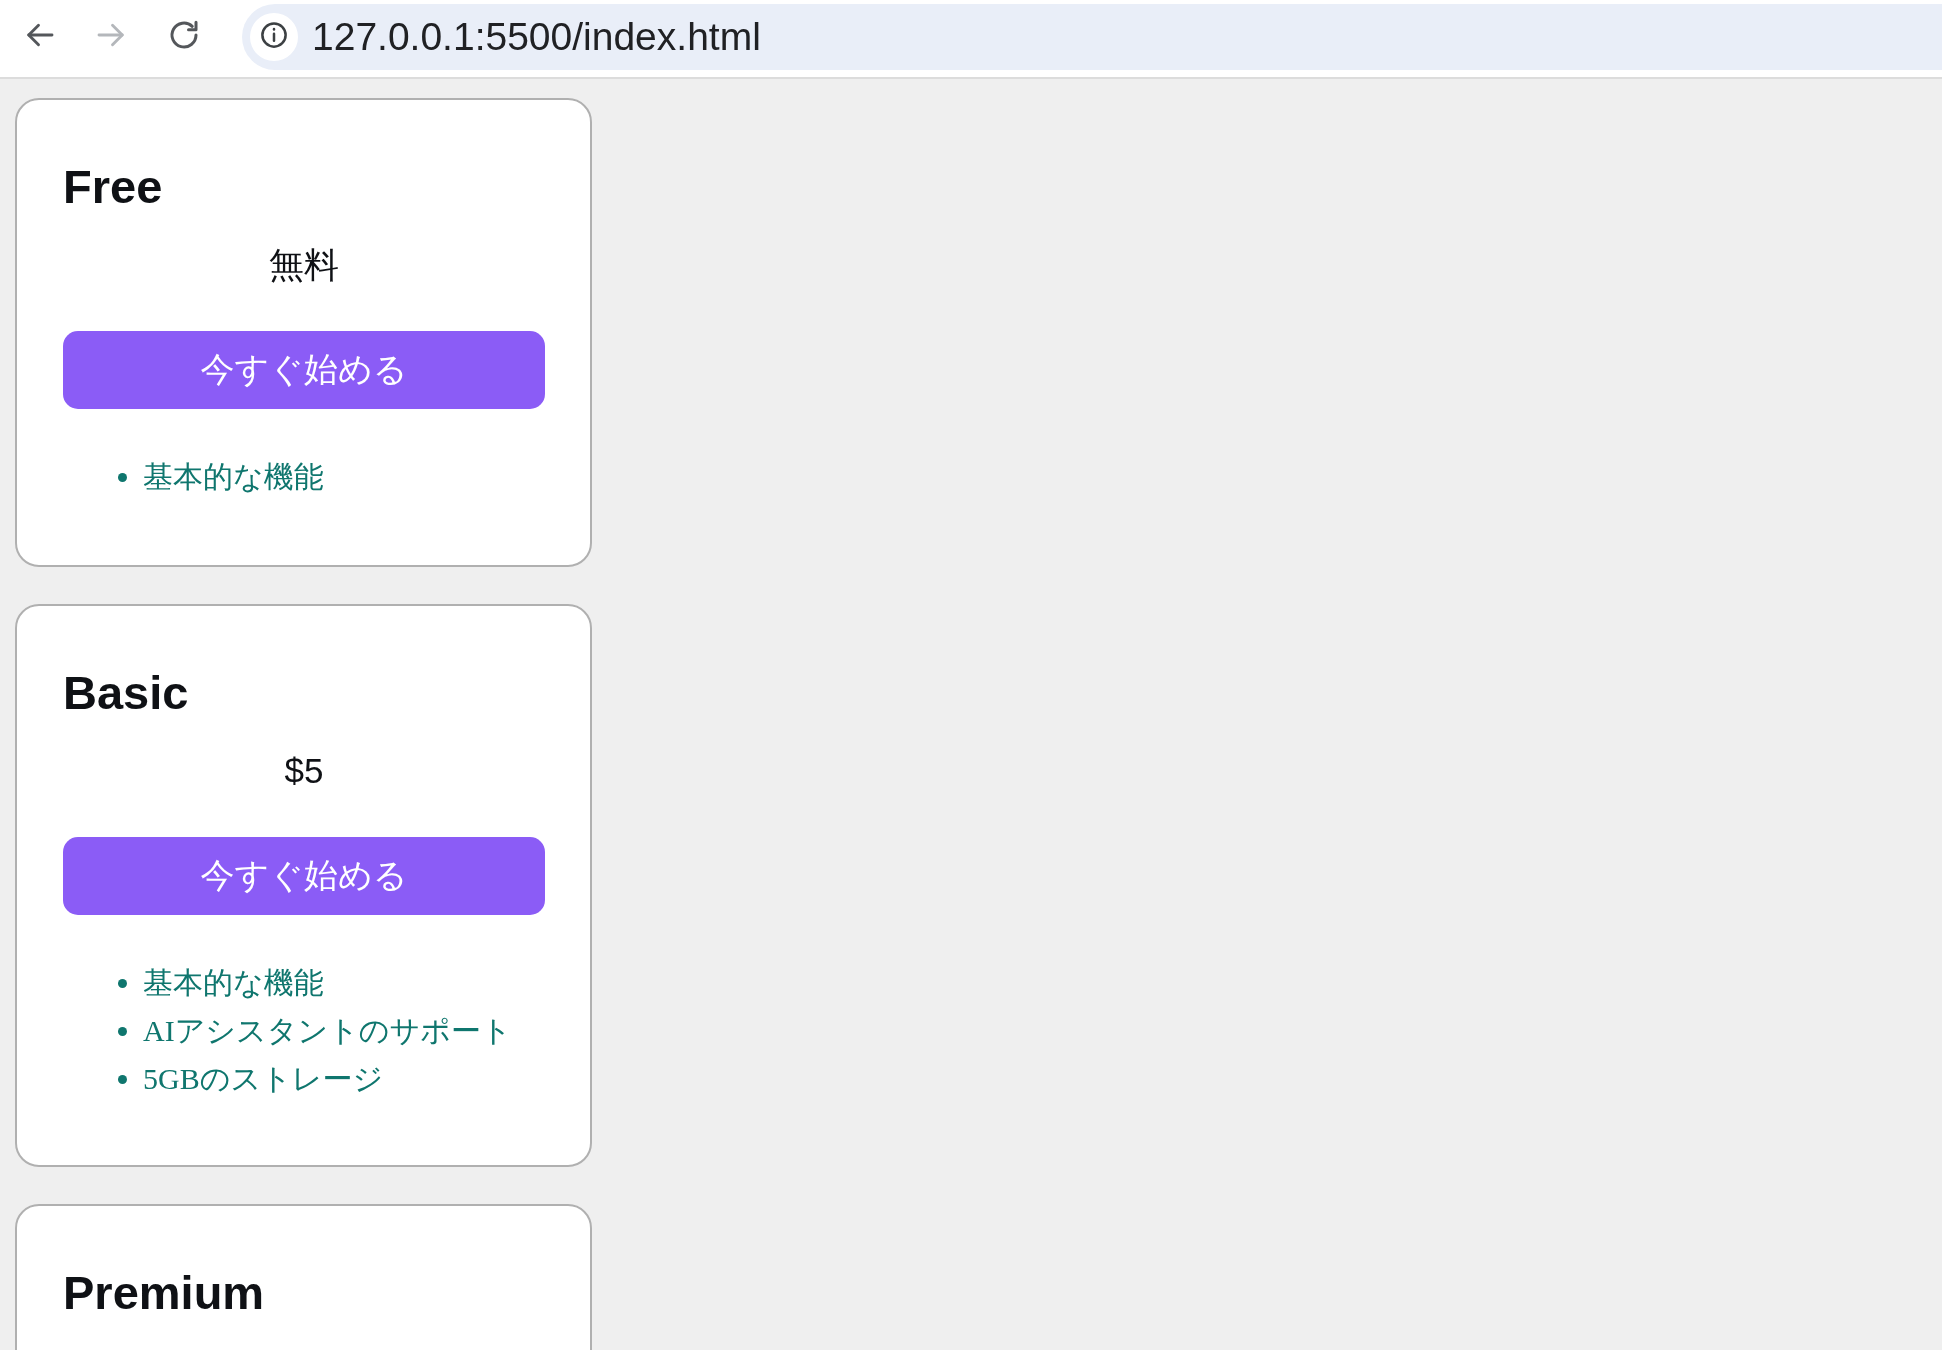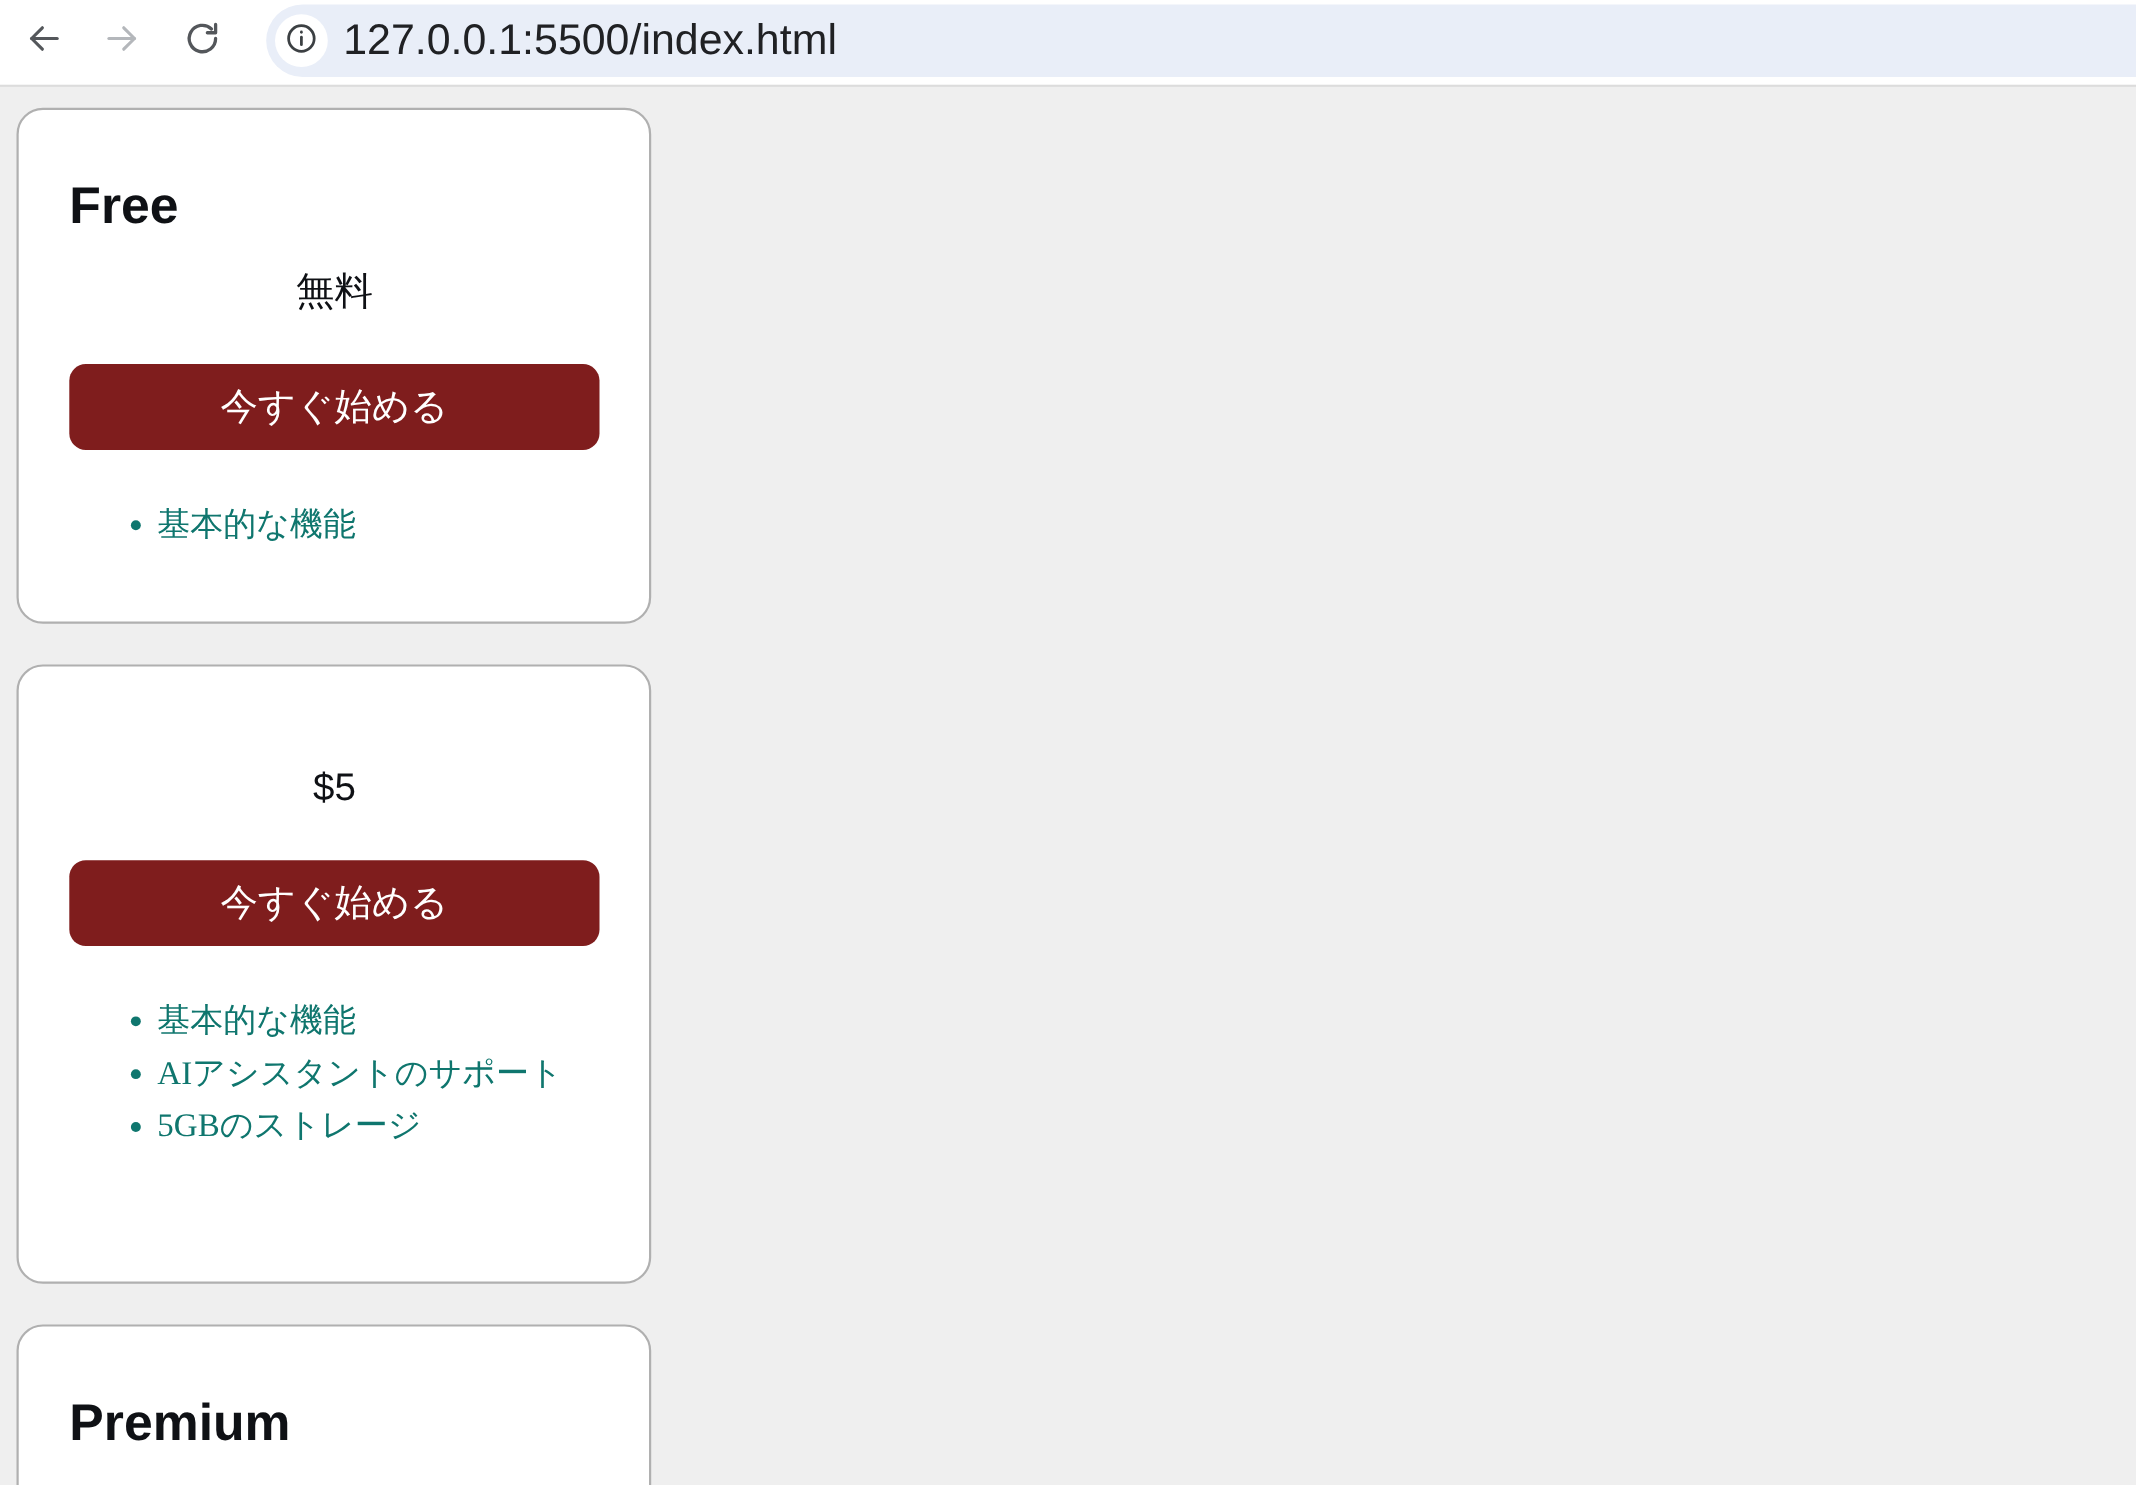--- a/index.html
+++ b/index.html
@@ -106,21 +106,21 @@
     color: #0f1115;
     text-align: center;
   }
   .cta-button {
     display: block;
     width: 100%;
     height: 78px;
     margin-top: 46px;
     border: none;
     border-radius: 15px;
-    background: #7f1d1d;
+    background: #8b5cf6;
     color: #ffffff;
     font-size: 34px;
     font-family: inherit;
     cursor: pointer;
   }
   .feature-list {
     margin: 44px 0 0 0;
     padding: 0 0 0 80px;
     font-size: 30px;
     line-height: 48px;
@@ -177,20 +177,21 @@
   <article class="card card-free">
     <h2 class="plan-title">Free</h2>
     <p class="plan-price">無料</p>
     <button class="cta-button">今すぐ始める</button>
     <ul class="feature-list">
       <li>基本的な機能</li>
     </ul>
   </article>
 
   <article class="card card-basic">
+    <h2 class="plan-title">Basic</h2>
     <p class="plan-price">$5</p>
     <button class="cta-button">今すぐ始める</button>
     <ul class="feature-list">
       <li>基本的な機能</li>
       <li>AIアシスタントのサポート</li>
       <li>5GBのストレージ</li>
     </ul>
   </article>
 
   <article class="card card-premium">

